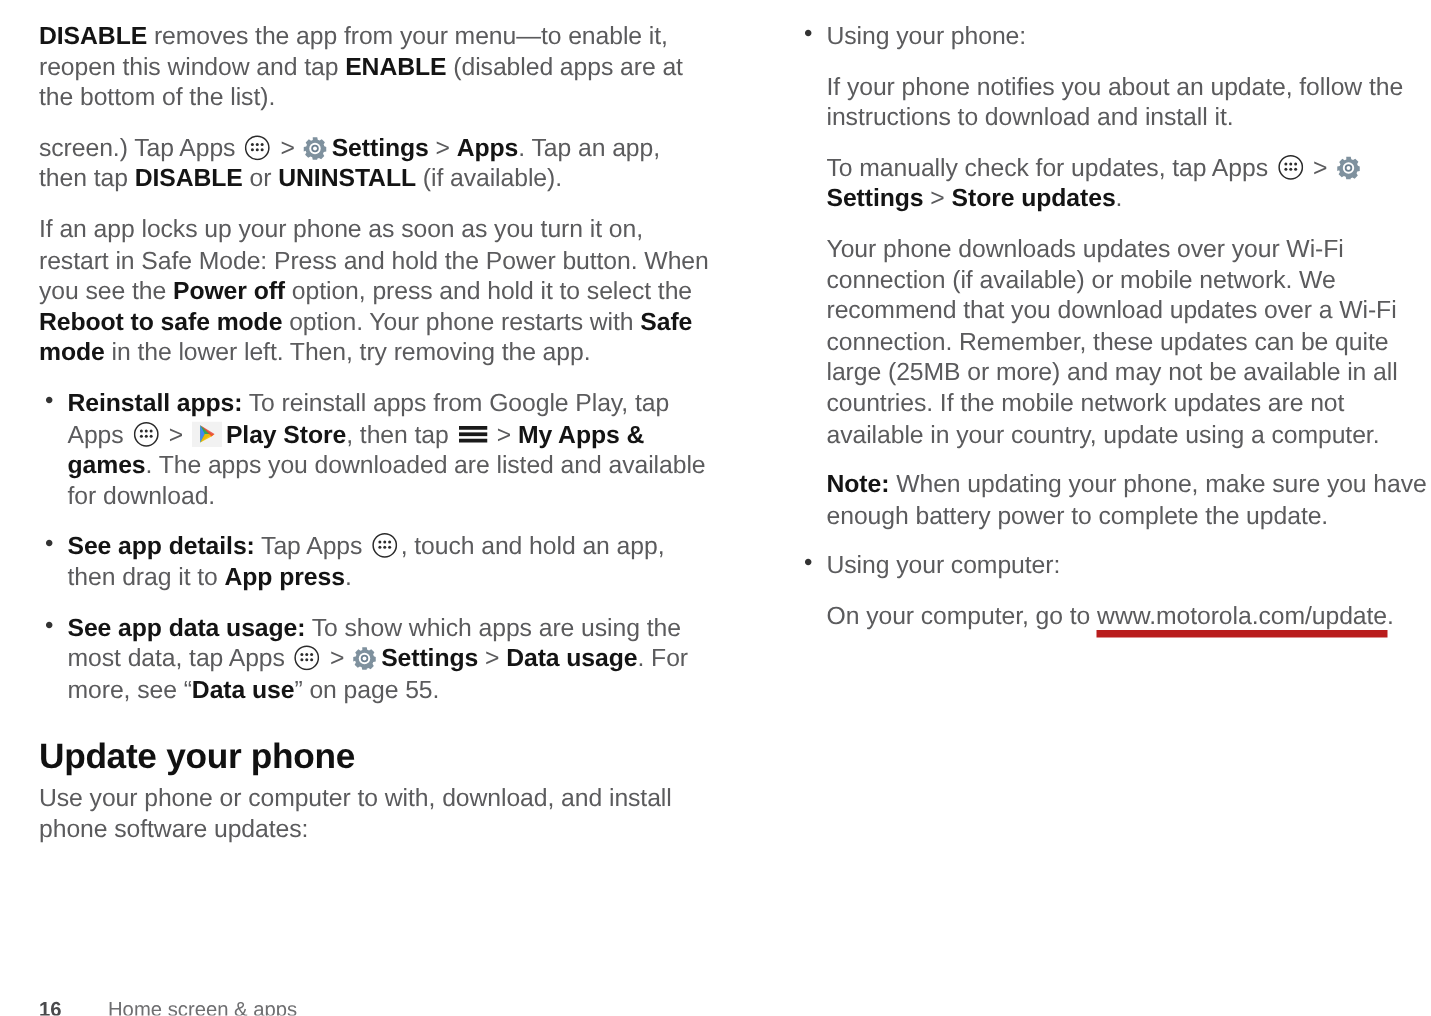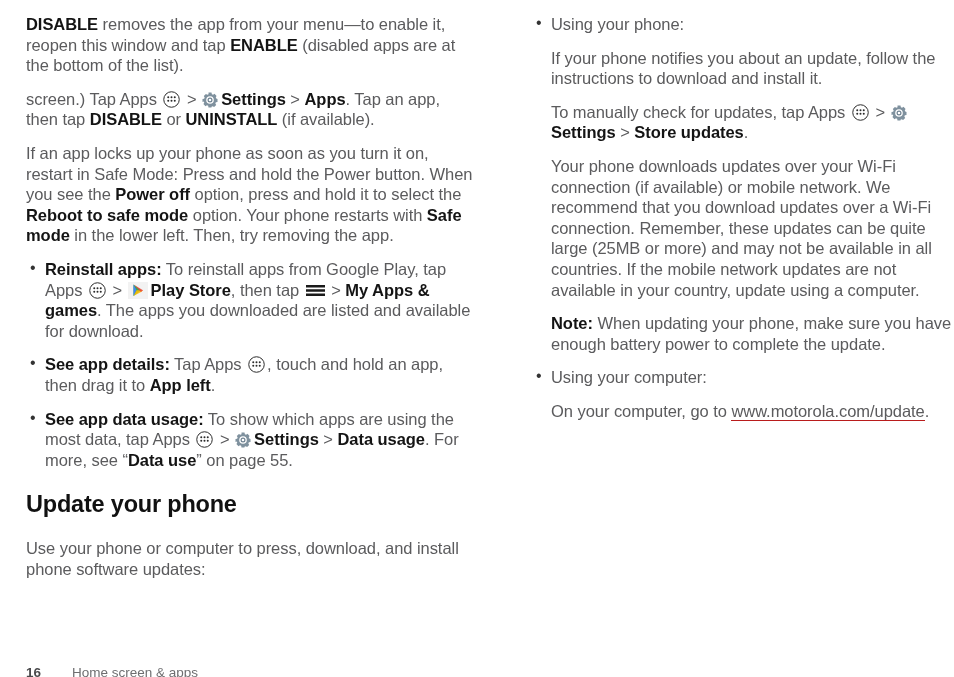--- a/index.html
+++ b/index.html
@@ -57,29 +57,29 @@
   }
   .sub {
     padding-left: 19px;
     margin: 0 12px 13px 0;
   }
 
   h2.section {
     font-size: 23.5px;
     font-weight: bold;
     color: #111111;
-    margin: 20px 0 20px 0;
+    margin: 20px 0 4px 0;
     letter-spacing: -0.2px;
     line-height: 28px;
   }
 
   .link {
     color: #5b5b5d;
     text-decoration: none;
-    border-bottom: 1px solid #b91c1c;
+    border-bottom: 5px solid #b91c1c;
     padding-bottom: 0px;
   }
 
   
   .ic {
     display: inline-block;
     vertical-align: -3px;
     line-height: 0;
   }
   .ic svg { display: block; }
@@ -153,40 +153,40 @@
           </svg></span><span> &gt; </span><b>My Apps &amp; games</b><span>. The apps you downloaded are listed and available for download.</span></p>
 
     <p class="bullet"><b>See app details:</b><span> Tap Apps </span><span class="ic ic-apps"><svg viewBox="0 0 34 34">
             <circle cx="17" cy="17" r="15.5" fill="#fff" stroke="#2b2b2b" stroke-width="2"></circle>
             <circle cx="10.5" cy="12.5" r="2" fill="#2b2b2b"></circle>
             <circle cx="17" cy="12.5" r="2" fill="#2b2b2b"></circle>
             <circle cx="23.5" cy="12.5" r="2" fill="#2b2b2b"></circle>
             <circle cx="10.5" cy="19.5" r="2" fill="#2b2b2b"></circle>
             <circle cx="17" cy="19.5" r="2" fill="#2b2b2b"></circle>
             <circle cx="23.5" cy="19.5" r="2" fill="#2b2b2b"></circle>
-          </svg></span><span>, touch and hold an app, then drag it to </span><b>App left</b><span>.</span></p>
+          </svg></span><span>, touch and hold an app, then drag it to </span><b>App press</b><span>.</span></p>
 
     <p class="bullet"><b>See app data usage:</b><span> To show which apps are using the most data, tap Apps </span><span class="ic ic-apps"><svg viewBox="0 0 34 34">
             <circle cx="17" cy="17" r="15.5" fill="#fff" stroke="#2b2b2b" stroke-width="2"></circle>
             <circle cx="10.5" cy="12.5" r="2" fill="#2b2b2b"></circle>
             <circle cx="17" cy="12.5" r="2" fill="#2b2b2b"></circle>
             <circle cx="23.5" cy="12.5" r="2" fill="#2b2b2b"></circle>
             <circle cx="10.5" cy="19.5" r="2" fill="#2b2b2b"></circle>
             <circle cx="17" cy="19.5" r="2" fill="#2b2b2b"></circle>
             <circle cx="23.5" cy="19.5" r="2" fill="#2b2b2b"></circle>
           </svg></span><span> &gt; </span><span class="ic ic-gear"><svg viewBox="0 0 32 32">
             <path fill="#7f919e" d="M13 1h6l.7 3.3 2.4 1 2.9-1.7 4.2 4.2-1.7 2.9 1 2.4L31 14v6l-3.3.7-1 2.4 1.7 2.9-4.2 4.2-2.9-1.7-2.4 1L19 31h-6l-.7-3.3-2.4-1-2.9 1.7-4.2-4.2 1.7-2.9-1-2.4L1 20v-6l3.3-.7 1-2.4-1.7-2.9 4.2-4.2 2.9 1.7 2.4-1z"></path>
             <circle cx="16" cy="16" r="7.6" fill="#ffffff"></circle>
             <circle cx="16" cy="16" r="5" fill="#6d8090"></circle>
             <circle cx="16" cy="16" r="2.6" fill="#ffffff"></circle>
           </svg></span><b>Settings</b><span> &gt; </span><b>Data usage</b><span>. For more, see “</span><b>Data use</b><span>” on page 55.</span></p>
 
     <h2 class="section">Update your phone</h2>
 
-    <p>Use your phone or computer to press, download, and install phone software updates:</p>
+    <p>Use your phone or computer to with, download, and install phone software updates:</p>
   </div>
 
   <div class="col col-right">
 
     <p class="bullet">Using your phone:</p>
 
     <p class="sub">If your phone notifies you about an update, follow the instructions to download and install it.</p>
 
     <p class="sub"><span>To manually check for updates, tap Apps </span><span class="ic ic-apps"><svg viewBox="0 0 34 34">
             <circle cx="17" cy="17" r="15.5" fill="#fff" stroke="#2b2b2b" stroke-width="2"></circle>

